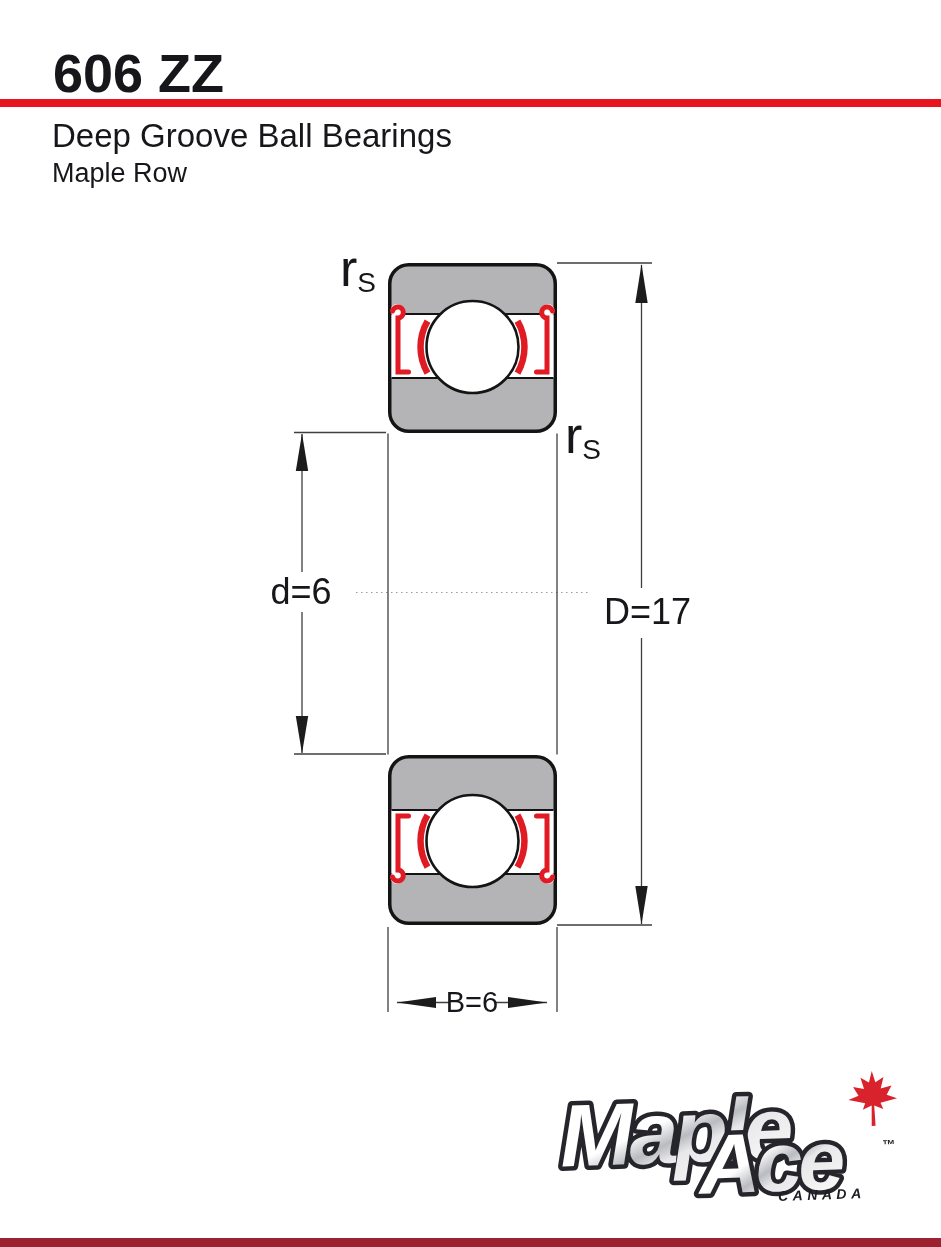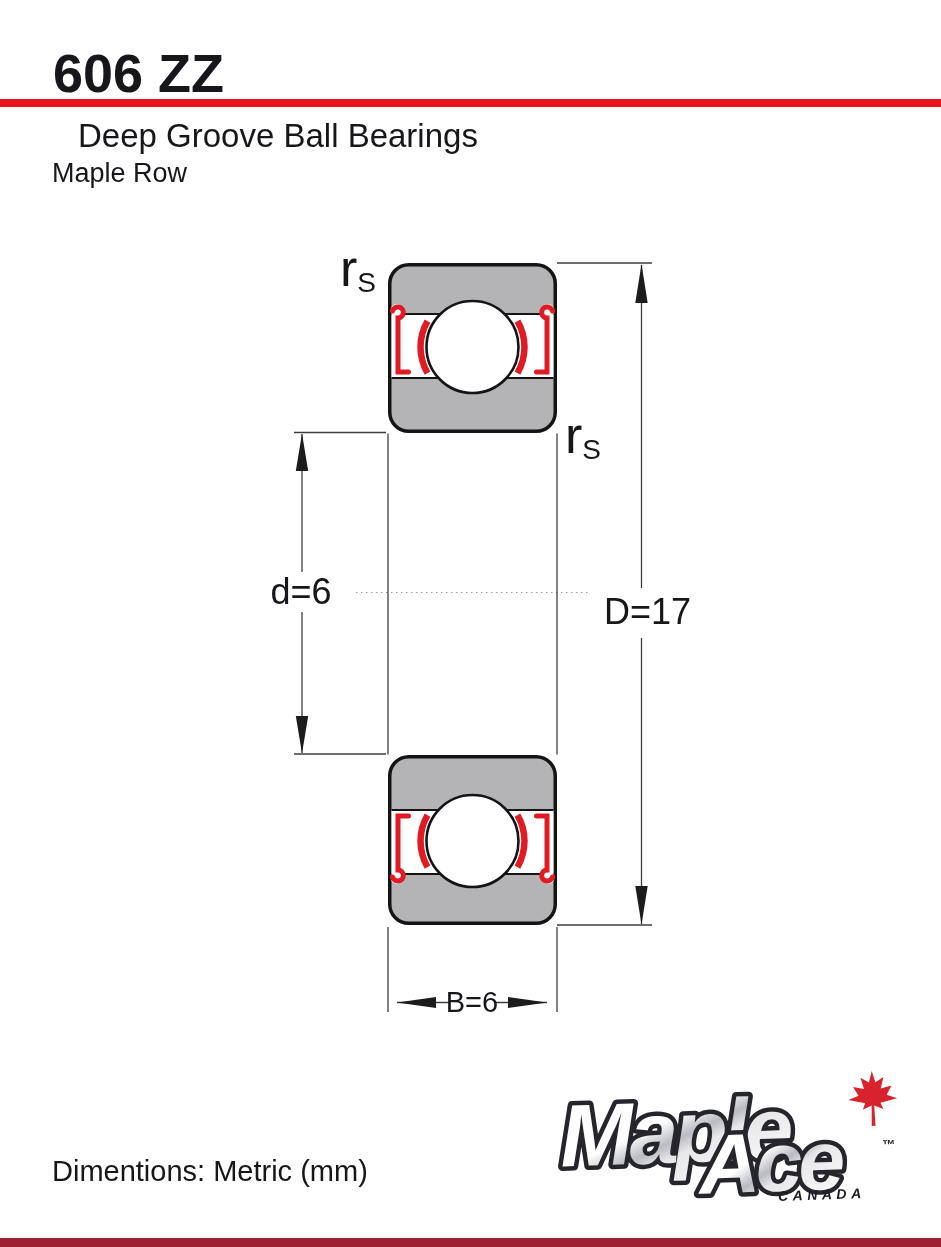--- a/index.html
+++ b/index.html
@@ -1,21 +1,21 @@
 <!DOCTYPE html>
 <html style="--rule-red: #e8141f; --footer-bar: #9e2130; --ring-gray: #b4b4b6; --seal-red: #e01b24; --outline-dark: #141414; --dim-line: #3f3f3f; --leaf-red: #d8222c; --text-dark: #17171b;"><head>
 <meta charset="utf-8">
 <style>
   html,body{margin:0;padding:0;background:#ffffff;}
   .page{position:relative;width:941px;height:1247px;background:#fff;overflow:hidden;
         font-family:"Liberation Sans",sans-serif;color:var(--text-dark);}
   .part-number{position:absolute;left:53px;top:42px;font-size:54px;font-weight:700;
                letter-spacing:0;color:var(--text-dark);}
   .red-rule{position:absolute;left:0;top:99px;width:941px;height:8px;background:var(--rule-red);}
-  .product-line{position:absolute;left:52px;top:117px;font-size:33px;color:var(--text-dark);margin-left:26px;}
+  .product-line{position:absolute;left:52px;top:117px;font-size:33px;color:var(--text-dark);}
   .row-type{position:absolute;left:52px;top:158px;font-size:27px;color:var(--text-dark);}
   .note{position:absolute;left:52px;top:1155px;font-size:29px;color:var(--text-dark);}
   .footer-bar{position:absolute;left:0;bottom:0;width:941px;height:9px;background:var(--footer-bar);}
   .drawing{position:absolute;left:0;top:0;}
   .logo{position:absolute;left:548px;top:1068px;}
   
   .ring{fill:var(--ring-gray);stroke:var(--outline-dark);stroke-width:3.5;}
   .bandw{fill:#ffffff;}
   .bandline{stroke:var(--outline-dark);stroke-width:1.8;fill:none;}
   .notch{fill:#ffffff;}
@@ -108,16 +108,15 @@
     </defs>
     <g transform="rotate(-2 200 70)">
       <text class="chrome-word" x="12" y="92" font-size="88">Maple</text>
       <path class="leaf" transform="translate(294,6) scale(0.64)" d="M50 2 L55 20 L68 12 L63 30 L80 26 L72 40 L88 46 L62 52 L66 62 L52 56 L53 88 L47 88 L48 56 L34 62 L38 52 L12 46 L28 40 L20 26 L37 30 L32 12 L45 20 Z"></path>
       <text class="chrome-word" x="150" y="124" font-size="84">Ace</text>
       <text class="tm" x="334" y="86">™</text>
       <text class="country" x="228" y="134">CANADA</text>
     </g>
   </svg>
 
-  <div class="note">Dimentions: Metric (mm)</div>
   <div class="footer-bar"></div>
 
 </div>
 
 </body></html>

